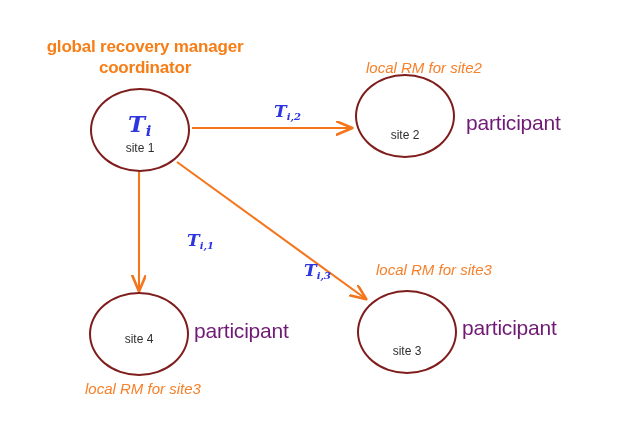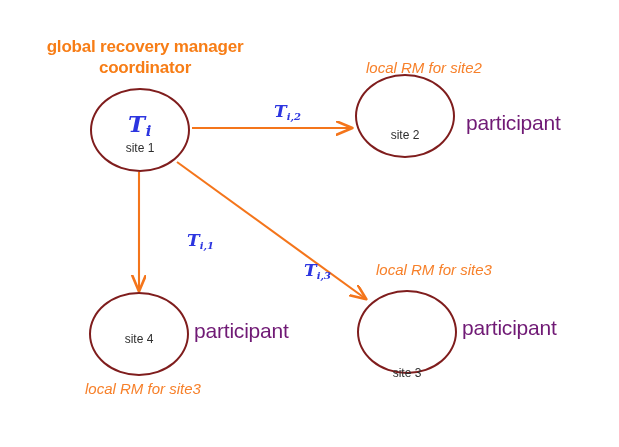--- a/index.html
+++ b/index.html
@@ -126,21 +126,21 @@
     <div class="node-inner node-site" style="top:52px;">site 1</div>
   </div>
 
   <div class="node" style="left:355px; top:74px; width:100px; height:84px;">
     <div class="node-inner node-site" style="top:53px;">site 2</div>
   </div>
   <div class="rm-label" style="left:366px; top:60px;">local RM for site2</div>
   <div class="role-label" style="left:466px; top:112px;">participant</div>
 
   <div class="node" style="left:357px; top:290px; width:100px; height:84px;">
-    <div class="node-inner node-site" style="top:53px;margin-top:22px;">site 3</div>
+    <div class="node-inner node-site" style="top:53px;">site 3</div>
   </div>
   <div class="rm-label" style="left:376px; top:262px;">local RM for site3</div>
   <div class="role-label" style="left:462px; top:317px;">participant</div>
 
   <div class="node" style="left:89px; top:292px; width:100px; height:84px;">
     <div class="node-inner node-site" style="top:39px;">site 4</div>
   </div>
   <div class="rm-label" style="left:85px; top:381px;">local RM for site3</div>
   <div class="role-label" style="left:194px; top:320px;">participant</div>
 

